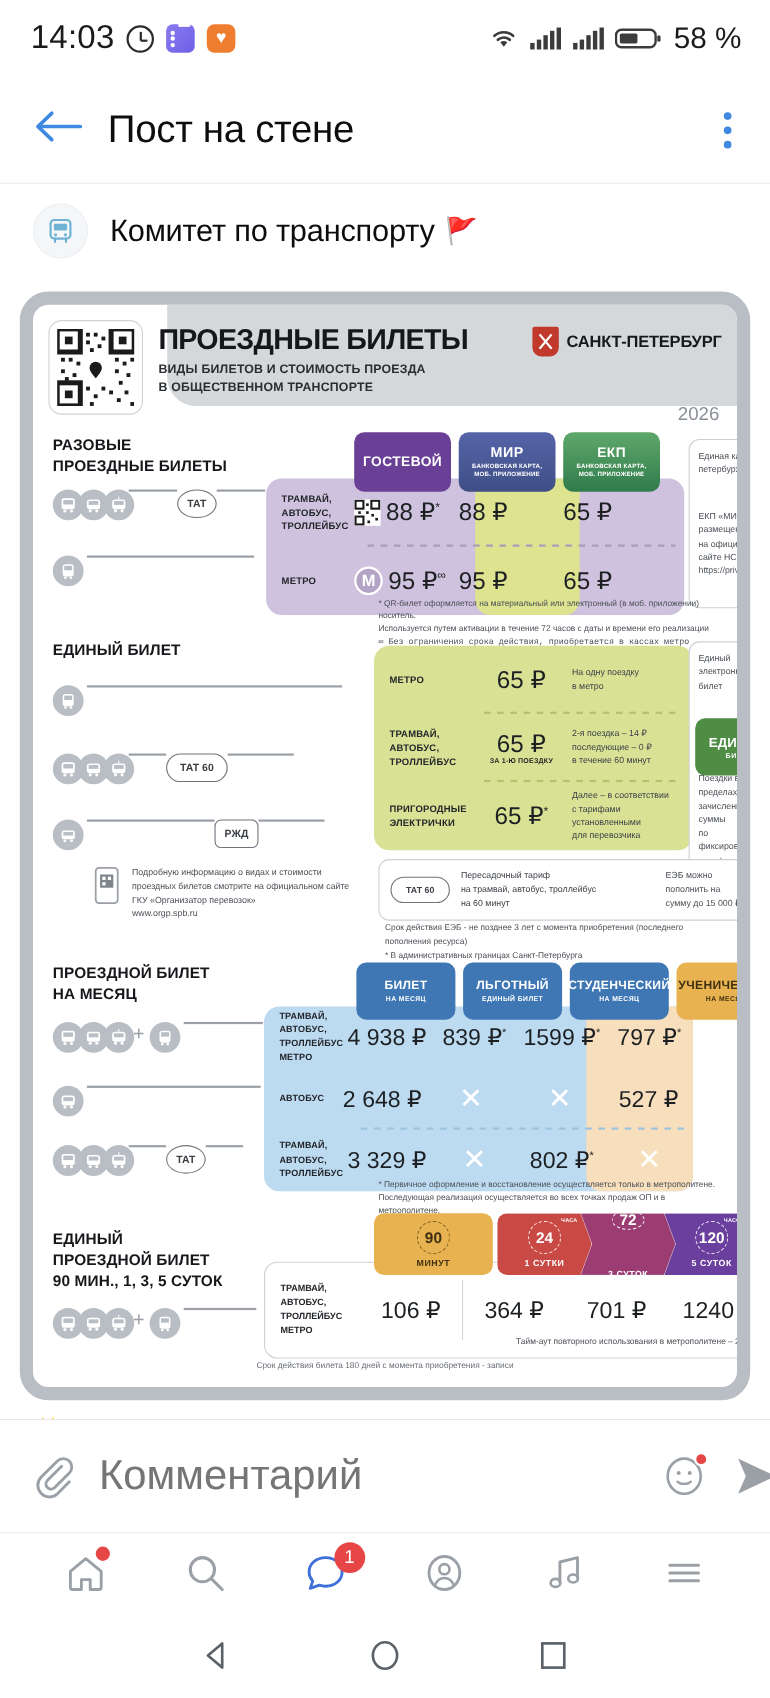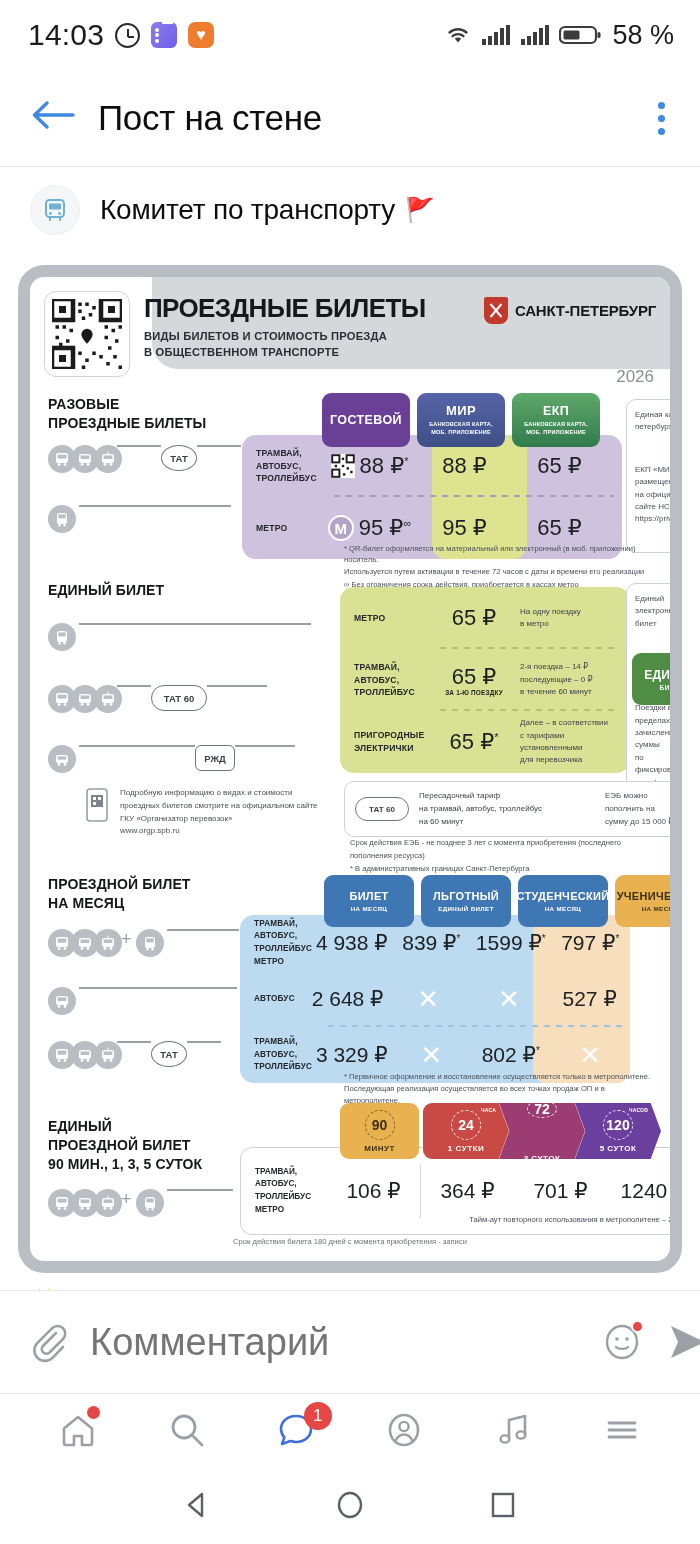--- a/index.html
+++ b/index.html
@@ -95,21 +95,21 @@
   .chip-mir { background:linear-gradient(180deg,#5664a8,#3e4f86); }
   .chip-mir .c-t{ font-size:13px; }
   .chip-ekp { background:linear-gradient(180deg,#5fa86b,#2f7b4b); }
 
   .tariff-card {
     position:absolute; left:198px; top:42px; width:380px; background:#cfc2de;
     border-radius:14px; border-top-left-radius:14px;
   }
   .trow { display:flex; align-items:center; height:62px; position:relative; }
   .trow .tlabel { width:80px; padding-left:14px; font-size:8.6px; font-weight:700; color:#23262a; line-height:1.5; letter-spacing:0.2px;}
-  .tcell { width:95px; display:flex; align-items:center; justify-content:center; gap:5px; font-size:22px; color:#1d2023; font-weight:400;}
+  .tcell { width:95px; display:flex; align-items:center; gap:5px; font-size:22px; color:#1d2023; font-weight:400;}
   .tcell sup { font-size:11px; vertical-align:super; }
   .col-ekp { position:absolute; left:190px; top:0; width:95px; height:100%; background:#dde38f; border-radius:14px; }
   .tdots { position:absolute; left:92px; right:8px; bottom:0; height:2px;
            background-image:linear-gradient(to right,#a99cbb 0 6px,transparent 6px 12px); background-size:12px 2px; }
   .mini-qr { width:24px; height:24px; background:#fff; position:relative; flex:none;}
   .metro-m { width:26px; height:26px; border-radius:50%; border:2px solid #fff; display:flex;align-items:center;justify-content:center;
              color:#fff; font-size:15px; font-weight:700; background:#b3a4c6; flex:none;}
   .side-note { position:absolute; left:582px; top:6px; width:86px; min-height:154px; border:1px solid #cdd1d5;
                border-radius:10px; padding:9px 8px; font-size:8px; color:#4b5057; line-height:1.55; background:#fff;}
   .side-note .sn2 { margin-top:30px; }
@@ -171,21 +171,21 @@
   .xmark { display:inline-block; color:#ffffff; font-size:26px; font-weight:700; line-height:1;}
   .col-uch { position:absolute; left:293px; top:0; width:97px; height:100%; background:#f7debc; border-radius:14px;}
   .bdots { position:absolute; left:88px; right:8px; bottom:0; height:2px;
            background-image:linear-gradient(to right,#9ec3de 0 6px,transparent 6px 12px); background-size:12px 2px;}
   .foot-3 { position:absolute; left:300px; top:196px; font-size:7.6px; color:#4b5057; line-height:1.6;}
 
   
   .sec4 { position:relative; margin-top:18px; height:148px;}
   .days-strip { position:absolute; left:296px; top:0; display:flex; z-index:5;}
   .day-chip { height:56px; display:flex; flex-direction:column; align-items:center; justify-content:center; color:#fff; position:relative;}
-  .day-90 { width:79px; background:#e8b251; border-radius:9px; color:#3f3110; z-index:4;}
+  .day-90 { width:108px; background:#e8b251; border-radius:9px; color:#3f3110; z-index:4;}
   .day-arrow { width:86px; }
   .d24 { background:#c94a44; }
   .d72 { background:#9b3d72; }
   .d120 { background:#6b3f9e; }
   .day-arrow.first { border-top-left-radius:9px; border-bottom-left-radius:9px;align-items:center;}
   .day-arrow.last { border-top-right-radius:9px; border-bottom-right-radius:9px; clip-path: polygon(0 0, 88% 0, 100% 50%, 88% 100%, 0 100%, 12% 50%); }
   .day-arrow.mid { clip-path: polygon(0 0, 88% 0, 100% 50%, 88% 100%, 0 100%, 12% 50%); gap: 32px; }
   .day-arrow.first { clip-path: polygon(0 0, 88% 0, 100% 50%, 88% 100%, 0 100%); }
   .dnum { width:30px; height:30px; border:1.6px dashed rgba(255,255,255,.85); border-radius:50%;
           display:flex; align-items:center; justify-content:center; font-size:14px; font-weight:700; position:relative;}
@@ -474,21 +474,21 @@
         <div class="sn2" style="white-space:pre-line">ЕКП «МИР»
 размещена
 на официальном
 сайте НСПК:
 https://privetmir.ru</div>
       </div>
 
       <div class="foot-1">
         <div style="white-space:pre-line">* QR-билет оформляется на материальный или электронный (в моб. приложении) носитель.
    Используется путем активации в течение 72 часов с даты и времени его реализации</div>
-        <div style="white-space:pre-line; margin-top:2px;">∞ Без ограничения срока действия, приобретается в кассах метро</div>
+        <div style="white-space:pre-line; margin-top:2px;font-family:Liberation Mono, monospace;">∞ Без ограничения срока действия, приобретается в кассах метро</div>
       </div>
     </div>
 
     <div class="sec2">
       <div class="sec-head" style="position:absolute; left:4px; top:0;">ЕДИНЫЙ БИЛЕТ</div>
 
       <div class="ticons" style="left:4px; top:42px;">
         <span class="tico">
                 <svg width="18" height="18" viewBox="0 0 18 18">
                   <rect x="4" y="3" width="10" height="11" rx="2.5" fill="#fff"></rect>

